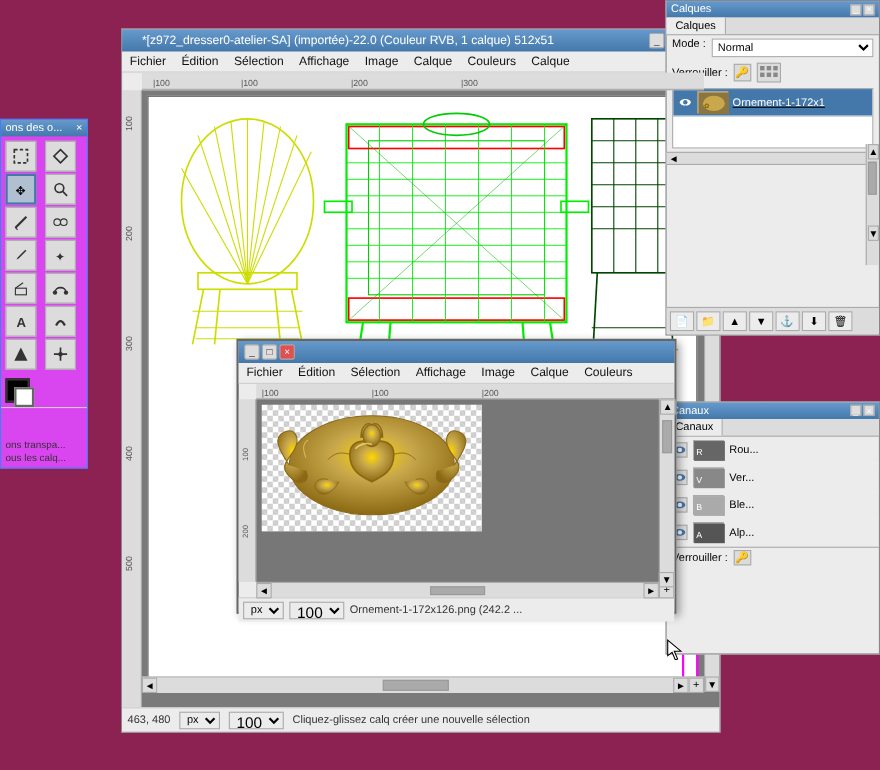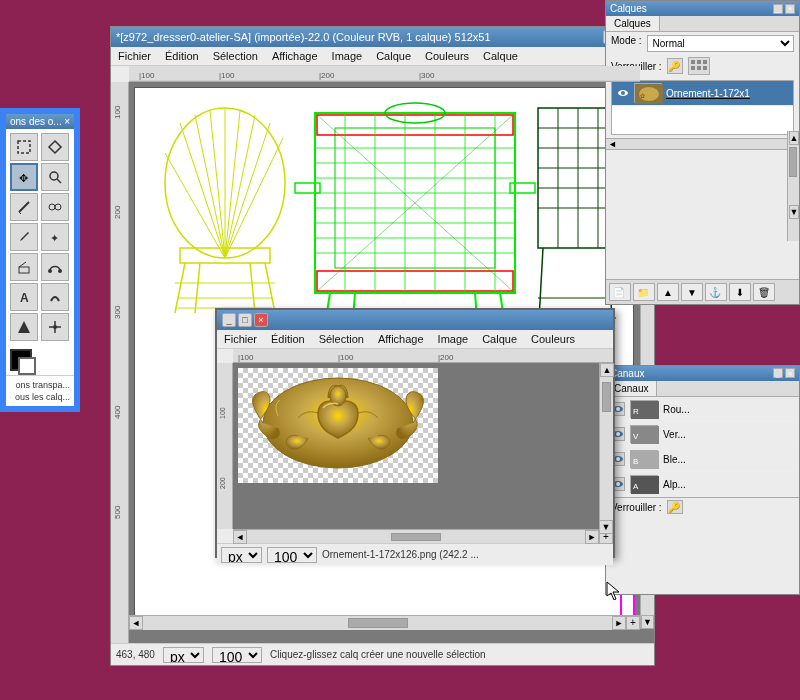--- a/index.html
+++ b/index.html
@@ -20,21 +20,21 @@
       top: 26px;
       width: 545px;
       height: 640px;
       background: #ECECEC;
       border: 1px solid #888;
     }
 
     .main-titlebar {
       background: linear-gradient(to bottom, #6699CC, #4477AA);
       color: white;
-      padding: 3px 5px;
+      padding: 3px 18px;
       font-size: 11px;
       display: flex;
       justify-content: space-between;
       align-items: center;
       gap: 13px;
     }
     .main-titlebar .title-text {
       font-size: 11px;
       white-space: nowrap;
       overflow: hidden;
@@ -71,23 +71,22 @@
       cursor: pointer;
       color: #111;
     }
 
     
     .toolbox {
       position: absolute;
       left: 0;
       top: 108px;
       width: 80px;
-      background: #ffffff;
-      border: 6px solid #3b82f6;
-      text-align: right;
+      background: #d946ef;
+      border: 1px solid #3b82f6;
     }
 
     .toolbox-titlebar {
       background: linear-gradient(to bottom, #6699CC, #4477AA);
       color: white;
       padding: 2px 4px;
       font-size: 10px;
       display: flex;
       justify-content: space-between;
     }
@@ -367,21 +366,21 @@
       background: #DCDCDC;
       border: 1px solid #aaa;
       font-size: 9px;
       display: flex;
       align-items: center;
       justify-content: center;
       cursor: pointer;
     }
 
     .unit-select {
-      font-size: 14px;
+      font-size: 10px;
       background: #ECECEC;
       border: 1px solid #aaa;
       padding: 0 2px;
       height: 16px;
     }
 
     .zoom-select {
       font-size: 14px;
       background: #ECECEC;
       border: 1px solid #aaa;
@@ -650,21 +649,21 @@
     </div>
   </div>
 
   <div class="tool-colors">
     <div style="width:22px;height:22px;background:black;border:2px solid #333;position:relative;cursor:pointer;">
       <div style="position:absolute;right:-6px;bottom:-6px;width:18px;height:18px;background:white;border:2px solid #666;"></div>
     </div>
   </div>
 
   <div style="padding:4px; font-size:9px; color:#333; border-top:1px solid #ccc;">
-    <div style="margin-bottom:2px;">ons transpa...</div>
+    <div style="margin-bottom:2px;margin-top:24px;">ons transpa...</div>
     <div>ous les calq...</div>
   </div>
 </div>
 
 <div class="layers-panel">
   <div class="layers-titlebar">
     <span>Calques</span>
     <div style="display:flex; gap:2px;">
       <div style="width:10px;height:10px;background:#ddd;border:1px solid #aaa;font-size:8px;display:flex;align-items:center;justify-content:center;cursor:pointer;">_</div>
       <div style="width:10px;height:10px;background:#ddd;border:1px solid #aaa;font-size:8px;display:flex;align-items:center;justify-content:center;cursor:pointer;">×</div>

